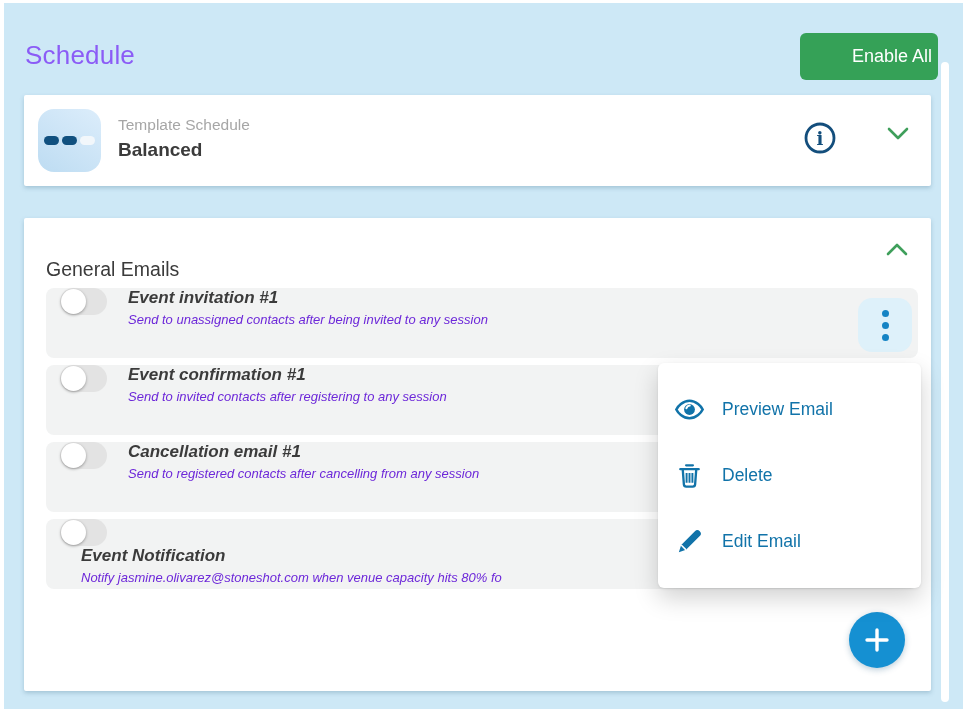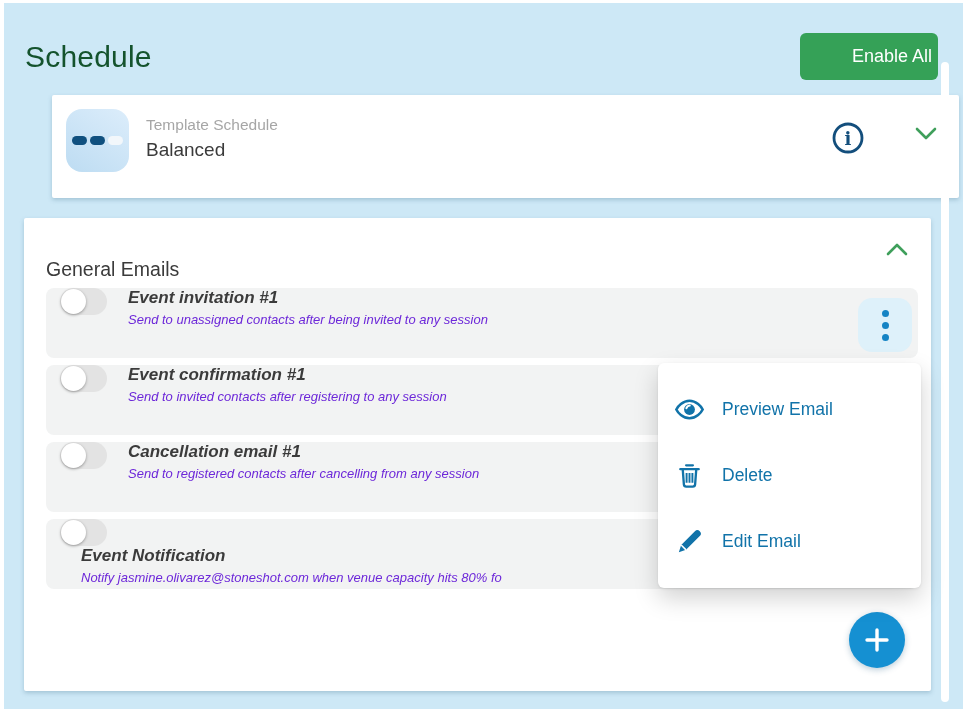--- a/index.html
+++ b/index.html
@@ -2,41 +2,41 @@
 <html><head>
 <meta charset="utf-8">
 <style>
   html,body{margin:0;padding:0;}
   body{
     width:963px;height:709px;position:relative;overflow:hidden;
     background:#ffffff;
     font-family:"Liberation Sans", sans-serif;
   }
   .bg-panel{position:absolute;left:4px;top:3px;right:0;bottom:0;background:#cde8f6;}
-  .page-title{position:absolute;left:25px;top:40px;font-size:30px;color:#14532d;letter-spacing:.2px;}
+  .page-title{position:absolute;left:25px;top:40px;font-size:26px;color:#8b5cf6;letter-spacing:.2px;}
   .enable-all{
     position:absolute;left:800px;top:33px;width:138px;height:47px;
     background:#35a157;border:none;border-radius:6px;color:#fff;font-size:18px;
     font-family:"Liberation Sans",sans-serif;cursor:pointer;text-align:right;
   }
   .card{
     position:absolute;left:24px;width:907px;background:#fff;border-radius:2px;
     box-shadow:0 2px 4px rgba(110,150,175,.45);
   }
-  .card.template{top:95px;height:103px;margin-left:28px;}
+  .card.template{top:95px;height:91px;}
   .card.emails{top:218px;height:473px;}
   .tpl-icon{
     position:absolute;left:14px;top:14px;width:63px;height:63px;border-radius:16px;
     background:linear-gradient(215deg,#dcedfb 0%,#bddcf2 100%);
     display:flex;align-items:center;justify-content:center;gap:3px;
   }
   .dash{width:15px;height:9px;border-radius:5px;background:#10507f;}
   .dash.light{background:#f2f7fb;}
   .tpl-label{position:absolute;left:94px;top:21px;font-size:15.5px;color:#a6a6a6;}
-  .tpl-name{position:absolute;left:94px;top:44px;font-size:19px;font-weight:normal;color:#3b3b3b;}
+  .tpl-name{position:absolute;left:94px;top:44px;font-size:19px;font-weight:bold;color:#3b3b3b;}
   .info-btn{position:absolute;left:779px;top:26px;width:34px;height:34px;background:none;border:none;padding:0;cursor:pointer;}
   .chev{position:absolute;width:24px;height:16px;background:none;border:none;padding:0;cursor:pointer;}
   .chev.down{left:862px;top:31px;}
   .chev.up{left:861px;top:24px;}
   .emails-title{position:absolute;left:22px;top:40px;font-size:19.5px;color:#3b3b3b;}
   .email-row{
     position:absolute;left:22px;width:872px;height:70px;background:#f2f3f3;border-radius:8px;
     display:flex;padding-left:14px;box-sizing:border-box;font-style:italic;
   }
   .row-0{top:70px;} .row-1{top:147px;} .row-2{top:224px;} .row-3{top:301px;flex-direction:column;}

